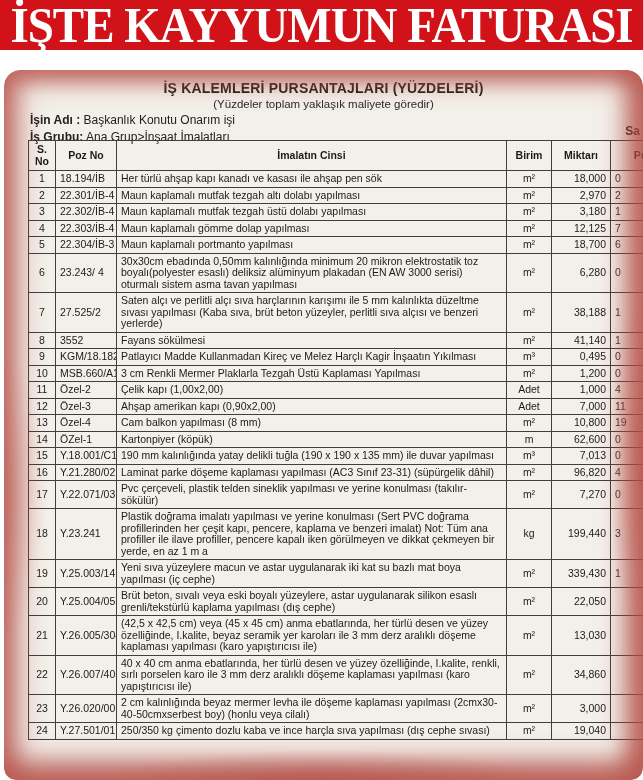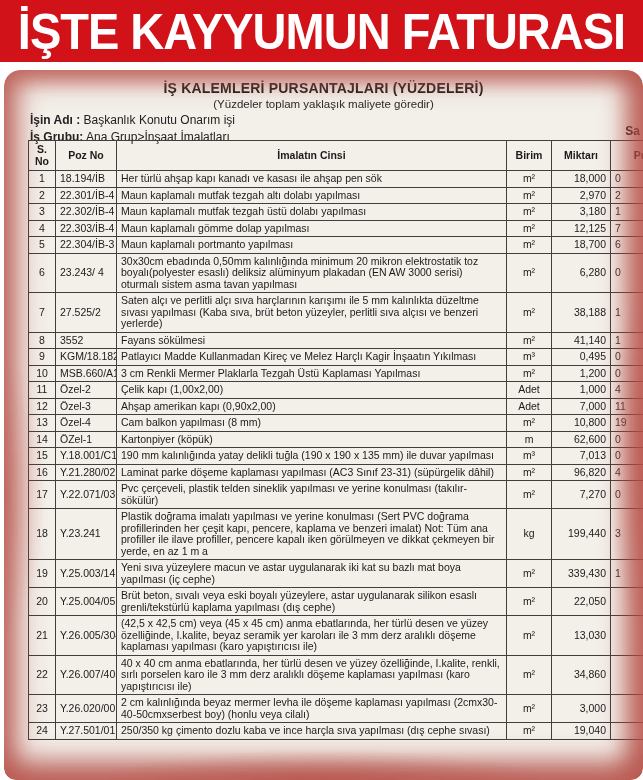--- a/index.html
+++ b/index.html
@@ -4,23 +4,23 @@
 <style>
   html,body{margin:0;padding:0;}
   body{
     width:643px;height:780px;overflow:hidden;position:relative;
     background:#ffffff;
     font-family:"Liberation Sans", sans-serif;
     color:#1d1d1d;
   }
   
   .banner{
-    position:absolute;top:0;left:0;width:643px;height:62px;
+    position:absolute;top:0;left:0;width:643px;height:50px;
     background:#d11219;
-    display:flex;align-items:center;justify-content:center;
+    display:flex;align-items:center;justify-content:center;font-family:Liberation Serif, serif;
   }
   .banner-text{
     color:#ffffff;font-weight:bold;font-size:47px;line-height:1;
     letter-spacing:-1px;white-space:nowrap;
     transform:scaleY(1.08);
   }
   
   .paper{
     position:absolute;top:70px;left:4px;width:639px;height:710px;
     background:#f3efe9;

